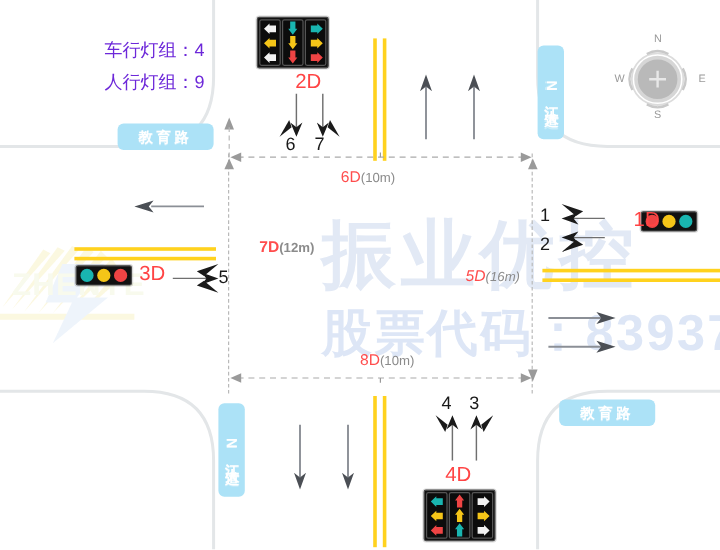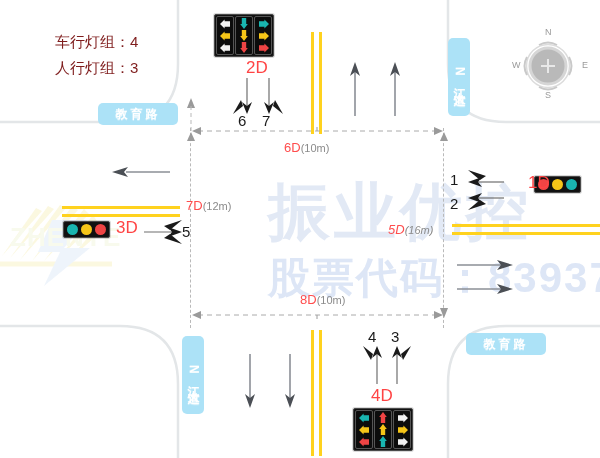--- a/index.html
+++ b/index.html
@@ -30,21 +30,21 @@
   .lane-num{position:absolute;font-size:15px;color:#1a1a1a;white-space:nowrap;}
 
   .road-badge{
     position:absolute;background:#ace2f7;color:#ffffff;
     font-size:12px;letter-spacing:3px;font-weight:bold;
     border-radius:5px;display:flex;align-items:center;justify-content:center;
     text-shadow:0 1px 0 rgba(255,255,255,.35);
   }
   .road-badge.vert{writing-mode:vertical-rl;letter-spacing:3px;}
 
-  .info{position:absolute;font-size:15px;color:#7f1d1d;white-space:nowrap;}
+  .info{position:absolute;font-size:15px;color:#6d28d9;white-space:nowrap;margin-left:32px;}
 
   
   .sig{position:absolute;background:#111;border:1px solid #4a4a4a;border-radius:2px;
        display:flex;box-shadow:0 0 0 1px rgba(0,0,0,.15);}
   .sig.vert3{padding:1px;gap:1px;}
   .sig-col{display:flex;flex-direction:column;background:#0c0c0c;border:1px solid #555;
            border-radius:2px;padding:1px;gap:1px;}
   .sig-cell{width:14px;height:11px;display:flex;align-items:center;justify-content:center;}
   .sig-cell svg{display:block;}
   .sig.horiz{padding:2px 3px;gap:3px;align-items:center;}
@@ -123,41 +123,41 @@
       <path d="M253 7 L244 3 L244 11 Z" fill="#9a9a9a"></path>
     <line x1="127" y1="7" x2="127" y2="11" stroke="#9a9a9a" stroke-width="1"></line>
   </svg>
   <div class="dim" style="left:300px;top:292px;">
     <span>8D</span><span class="u">(10m)</span>
   </div>
 
   <svg style="position:absolute;left:184px;top:130px;width:14px;height:120px;">
     <path d="M7 2 L3 11 L11 11 Z" fill="#9a9a9a"></path>
   </svg>
-  <div class="dim" style="left:186px;top:198px;">
+  <div class="dim" style="left:216px;top:198px;font-weight:bold;">
     <span>7D</span><span class="u">(12m)</span>
   </div>
 
   <svg style="position:absolute;left:437px;top:130px;width:14px;height:120px;">
     <path d="M7 2 L3 11 L11 11 Z" fill="#9a9a9a"></path>
   </svg>
   <div class="dim" style="left:388px;top:222px;font-style:italic;">
     <span>5D</span><span class="u">(16m)</span>
   </div>
 
   <svg style="position:absolute;left:437px;top:286px;width:14px;height:34px;">
     <path d="M7 32 L3 22 L11 22 Z" fill="#9a9a9a"></path>
   </svg>
   <svg style="position:absolute;left:184px;top:96px;width:14px;height:36px;">
     <path d="M7 2 L3 12 L11 12 Z" fill="#9a9a9a"></path>
     <line x1="7" y1="10" x2="7" y2="36" stroke="#b9b9b9" stroke-width="1" stroke-dasharray="4 3"></line>
   </svg>
 
   <div class="info" style="left:55px;top:33px;">车行灯组：4</div>
-  <div class="info" style="left:55px;top:59px;">人行灯组：3</div>
+  <div class="info" style="left:55px;top:59px;">人行灯组：9</div>
 
   <div class="road-badge" style="left:98px;top:103px;width:80px;height:22px;">教育路</div>
   <div class="road-badge" style="left:466px;top:333px;width:80px;height:22px;">教育路</div>
   <div class="road-badge vert" style="left:448px;top:38px;width:22px;height:78px;">N江大道</div>
   <div class="road-badge vert" style="left:182px;top:336px;width:22px;height:78px;">N江大道</div>
 
   <svg id="compass" viewBox="0 0 72 74">
     <circle cx="36" cy="38" r="18" fill="#b9b9b9" stroke="#d6d6d6" stroke-width="3"></circle>
     <circle cx="36" cy="38" r="21.5" fill="none" stroke="#dcdcdc" stroke-width="1.5"></circle>
     <path d="M36 38 m-7 0 h14 M36 38 m0 -7 v14" stroke="#e8e8e8" stroke-width="2" fill="none"></path>

